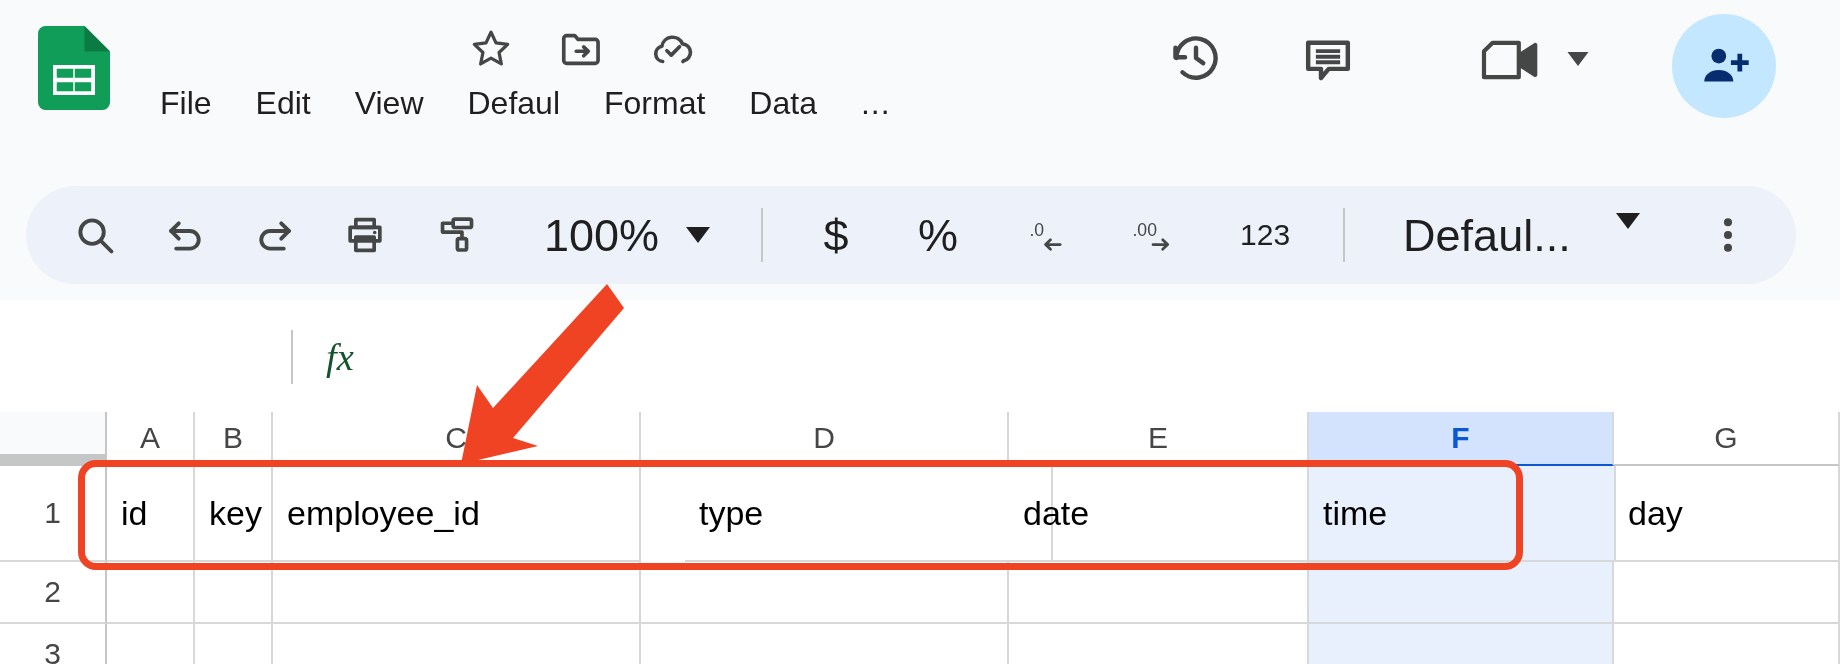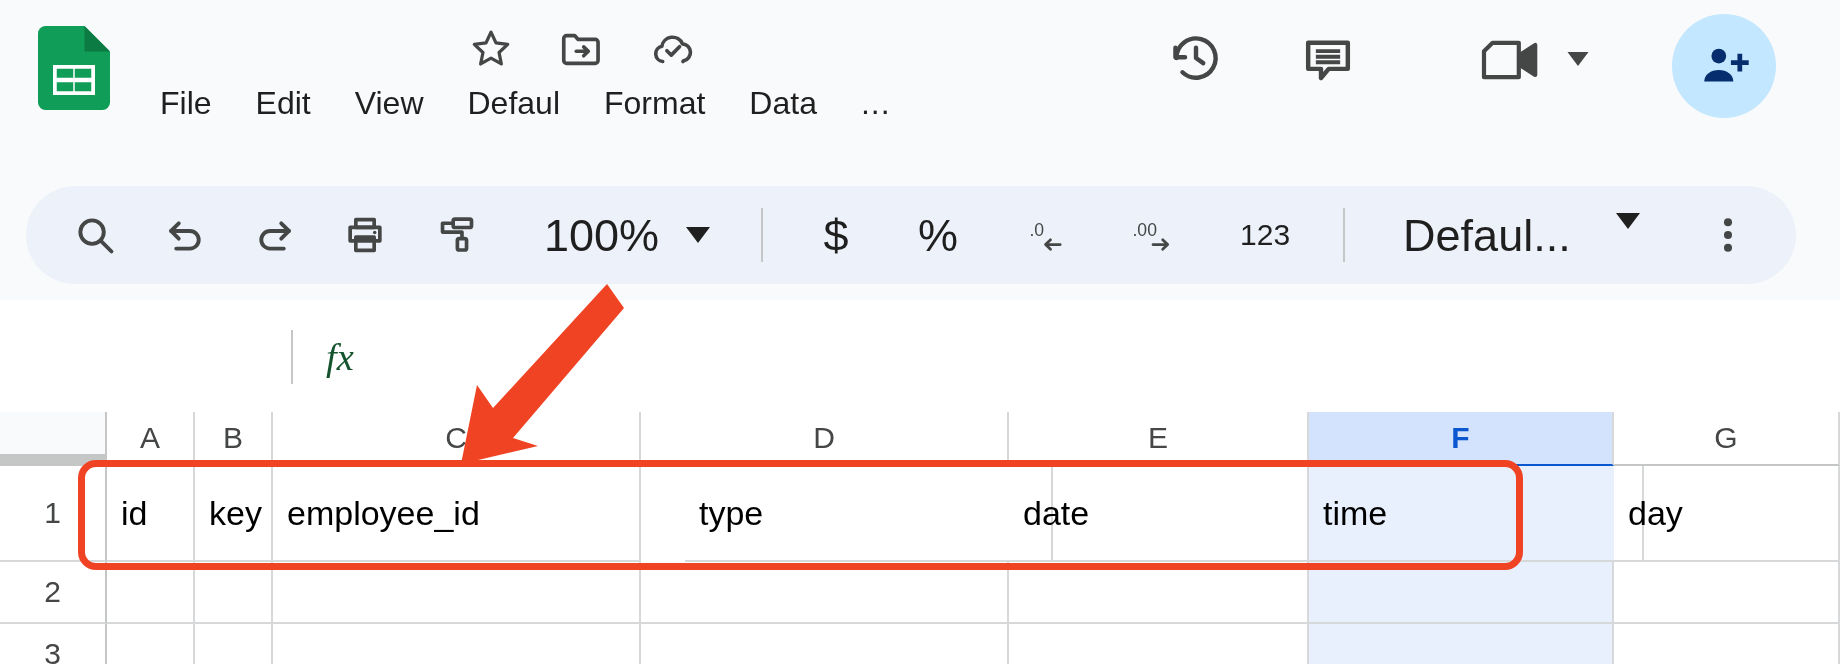--- a/index.html
+++ b/index.html
@@ -560,21 +560,21 @@
         <div class="rowhead" style="top: 54px; height: 96px;">1</div>
         <div class="rowhead" style="top: 150px; height: 62px;">2</div>
         <div class="rowhead" style="top: 212px; height: 62px;">3</div>
       </div>
     <div id="cells">
         <div class="cell" style="left: 107px; top: 54px; width: 88px; height: 96px;">id</div>
         <div class="cell" style="left: 195px; top: 54px; width: 78px; height: 96px;">key</div>
         <div class="cell" style="left: 273px; top: 54px; width: 368px; height: 96px;">employee_id</div>
         <div class="cell" style="left: 641px; top: 54px; width: 368px; height: 96px; margin-left: 44px;">type</div>
         <div class="cell" style="left: 1009px; top: 54px; width: 300px; height: 96px;">date</div>
-        <div class="cell" style="left: 1309px; top: 54px; width: 335px; height: 96px;">time</div>
+        <div class="cell" style="left: 1309px; top: 54px; width: 307px; height: 96px;">time</div>
         <div class="cell" style="left: 1614px; top: 54px; width: 226px; height: 96px;">day</div>
         <div class="cell" style="left: 107px; top: 150px; width: 88px; height: 62px;"></div>
         <div class="cell" style="left: 195px; top: 150px; width: 78px; height: 62px;"></div>
         <div class="cell" style="left: 273px; top: 150px; width: 368px; height: 62px;"></div>
         <div class="cell" style="left: 641px; top: 150px; width: 368px; height: 62px;"></div>
         <div class="cell" style="left: 1009px; top: 150px; width: 300px; height: 62px;"></div>
         <div class="cell" style="left: 1309px; top: 150px; width: 305px; height: 62px;"></div>
         <div class="cell" style="left: 1614px; top: 150px; width: 226px; height: 62px;"></div>
         <div class="cell" style="left: 107px; top: 212px; width: 88px; height: 62px;"></div>
         <div class="cell" style="left: 195px; top: 212px; width: 78px; height: 62px;"></div>

